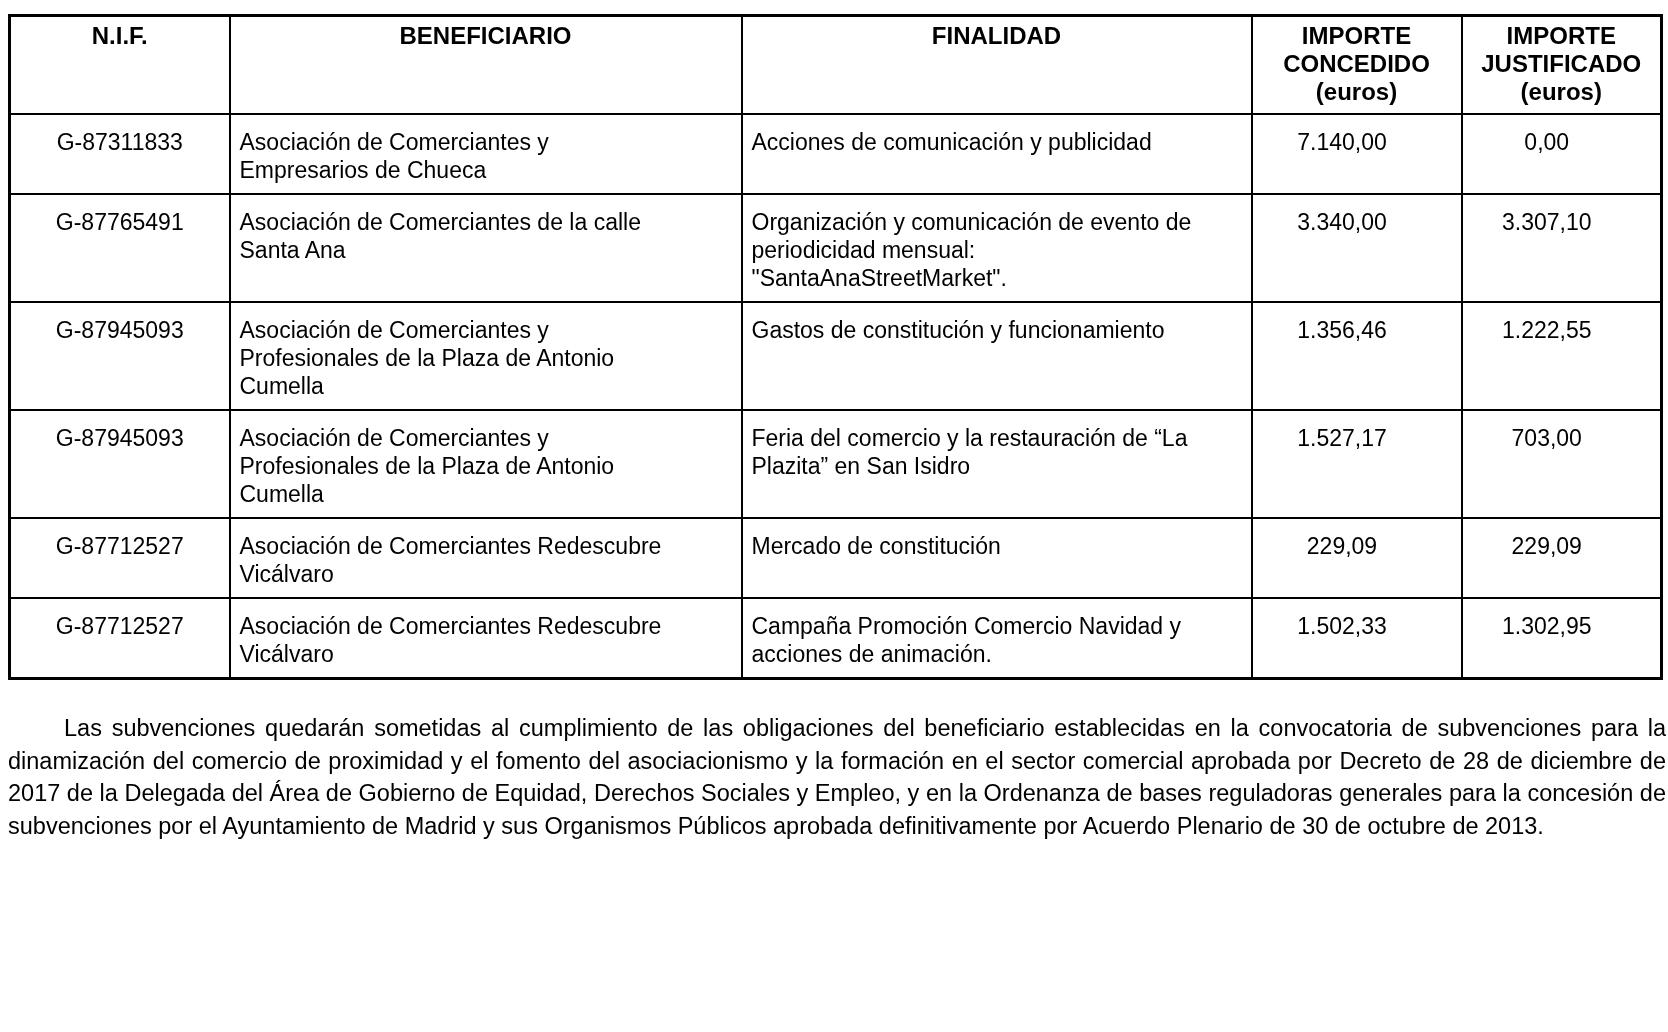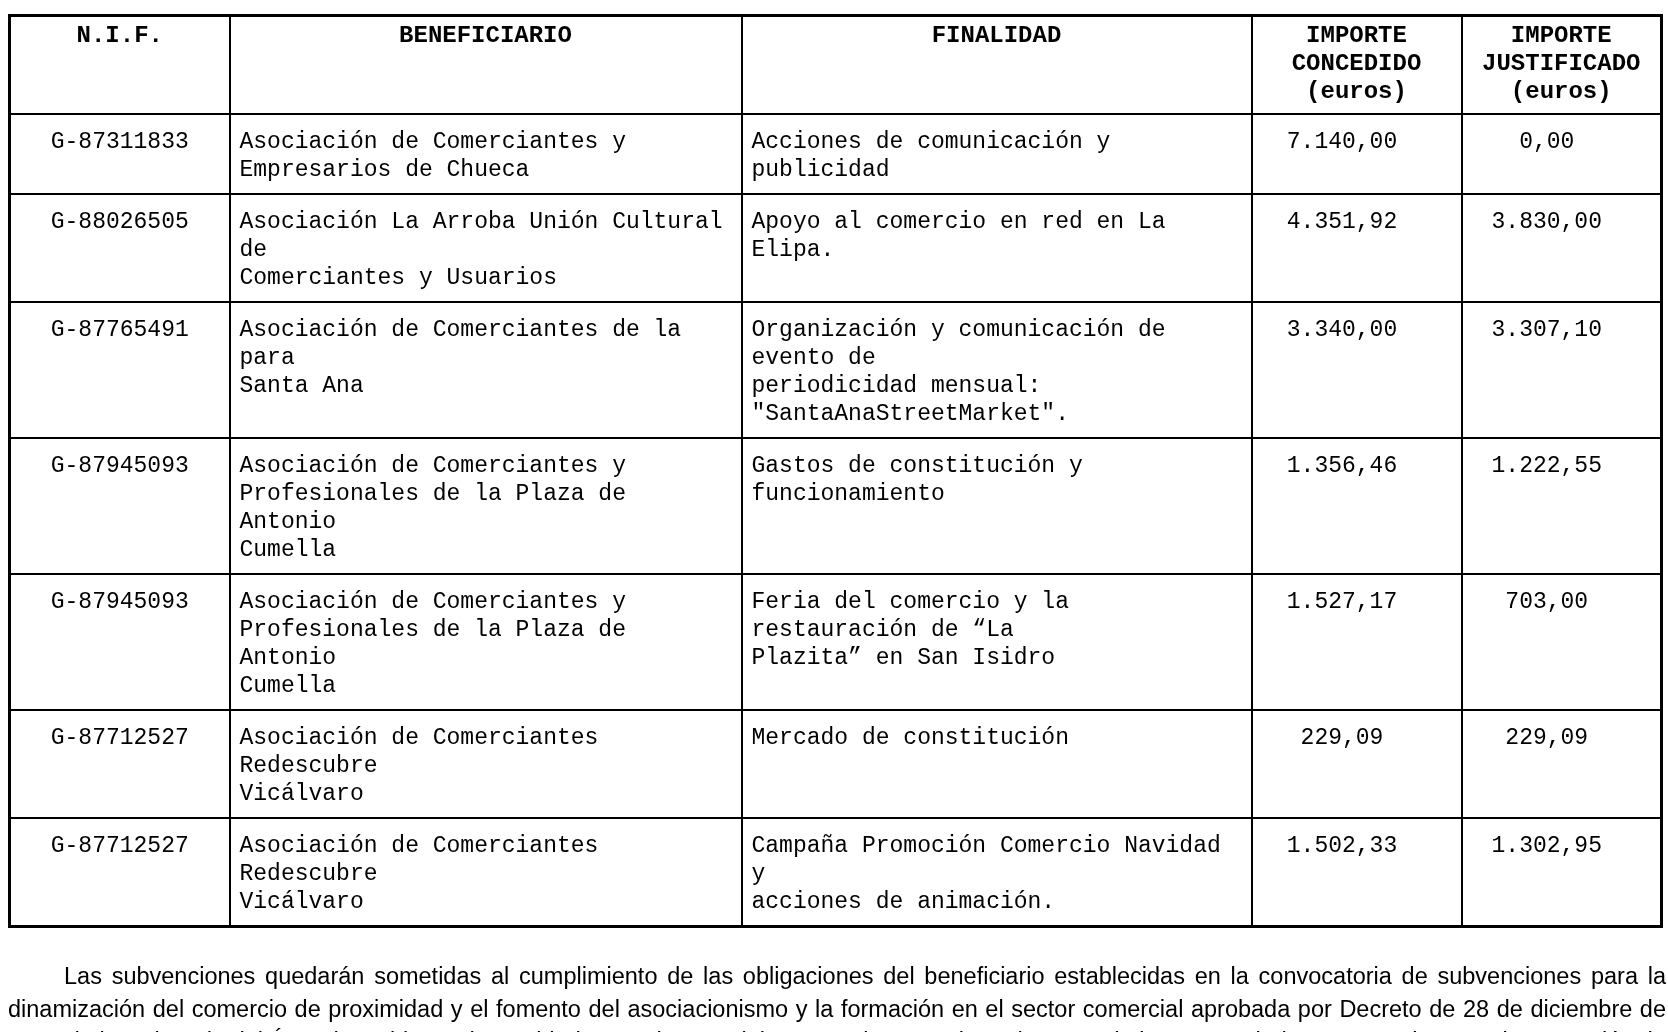--- a/index.html
+++ b/index.html
@@ -23,21 +23,20 @@
     table-layout: fixed;
     width: 1652px;
     border: 3px solid #000;
     background: #fff;
   }
   th, td {
     border: 2px solid #000;
     vertical-align: top;
     white-space: pre-line;
     overflow: hidden;
-    font-family: Liberation Mono, monospace;
   }
   th {
     font-size: 24px;
     line-height: 28px;
     font-weight: bold;
     text-align: center;
     padding: 5px 4px 7px 4px;
   }
   td {
     font-size: 23px;
@@ -92,32 +91,24 @@
     <tbody>
     <tr>
       <td class="c-nif">G-87311833</td>
       <td class="c-text">Asociación de Comerciantes y
 Empresarios de Chueca</td>
       <td class="c-text">Acciones de comunicación y publicidad</td>
       <td class="c-num">7.140,00</td>
       <td class="c-num">0,00</td>
     </tr>
 
-    <tr>
-      <td class="c-nif">G-88026505</td>
-      <td class="c-text">Asociación La Arroba Unión Cultural de
-Comerciantes y Usuarios</td>
-      <td class="c-text">Apoyo al comercio en red en La Elipa.</td>
-      <td class="c-num">4.351,92</td>
-      <td class="c-num">3.830,00</td>
-    </tr>
 
     <tr>
       <td class="c-nif">G-87765491</td>
-      <td class="c-text">Asociación de Comerciantes de la para
+      <td class="c-text">Asociación de Comerciantes de la calle
 Santa Ana</td>
       <td class="c-text">Organización y comunicación de evento de
 periodicidad mensual:
 "SantaAnaStreetMarket".</td>
       <td class="c-num">3.340,00</td>
       <td class="c-num">3.307,10</td>
     </tr>
 
     <tr>
       <td class="c-nif">G-87945093</td>

